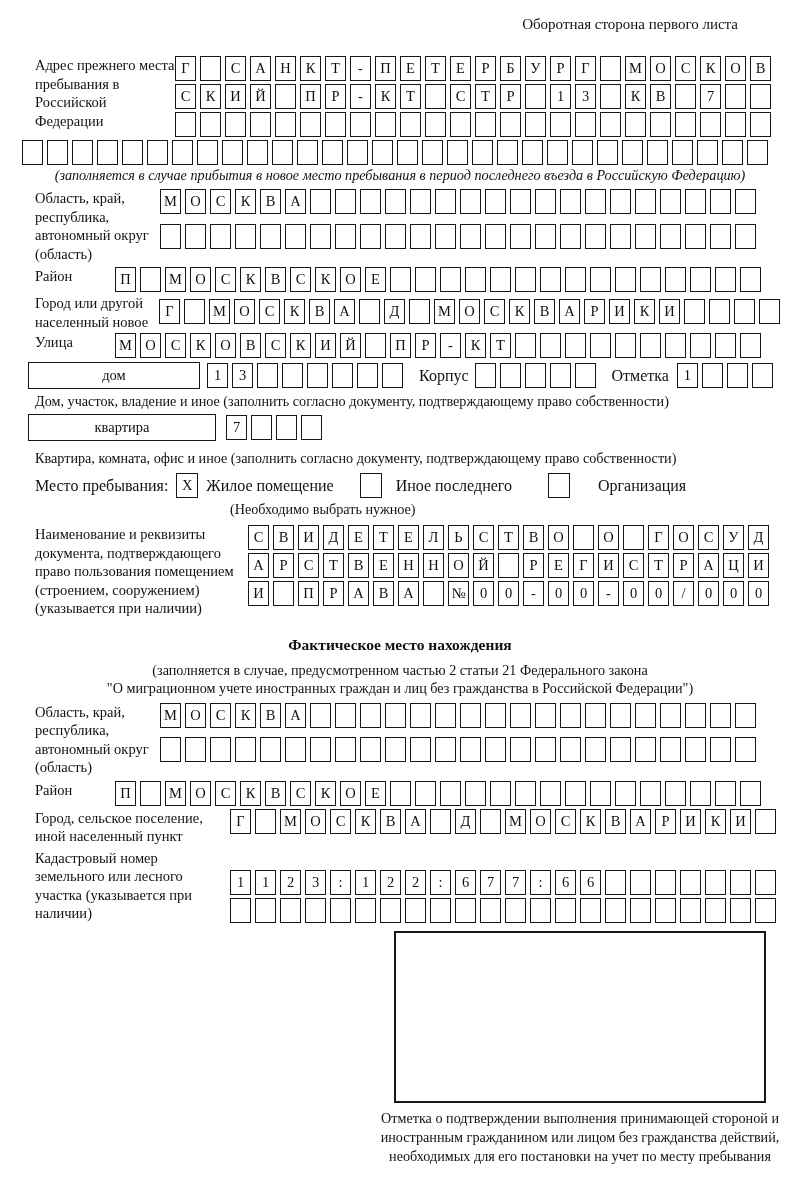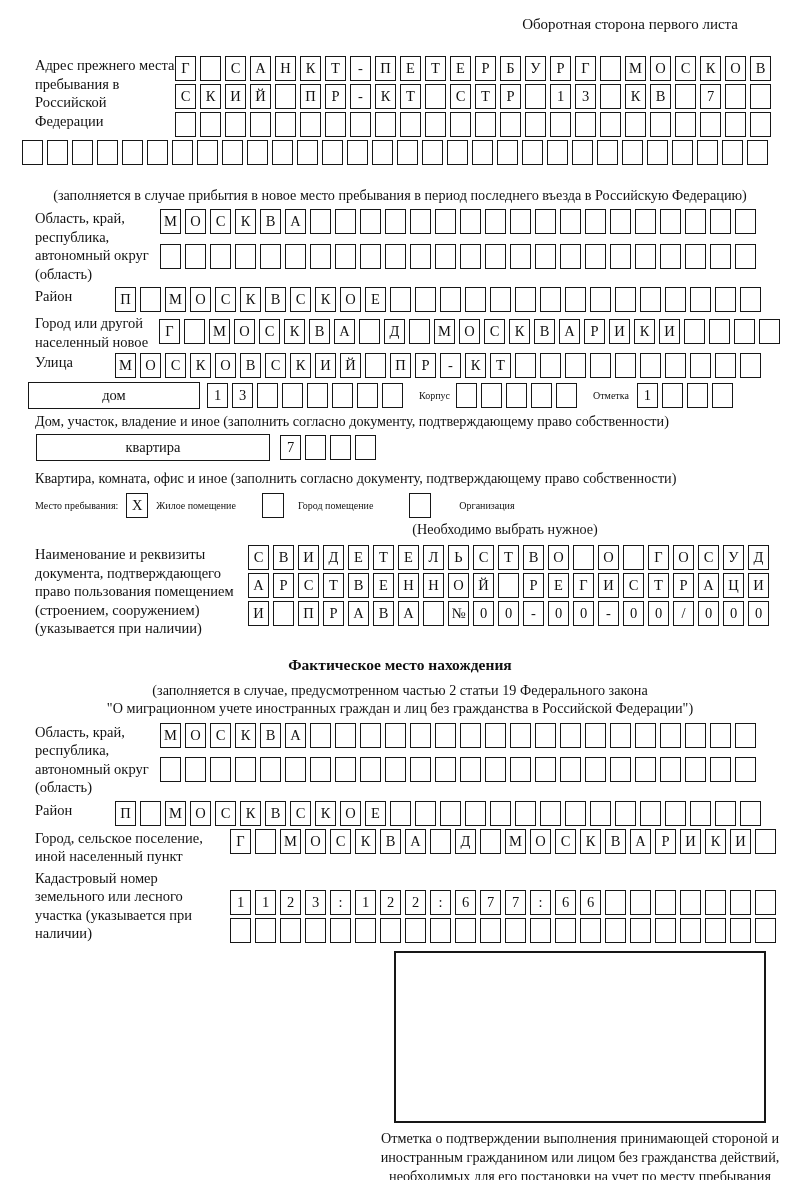--- a/index.html
+++ b/index.html
@@ -11,21 +11,21 @@
   .cap{font-size:14.2px;line-height:18px;}
   .field{display:flex;align-items:flex-start;}
   .rowset{display:flex;flex-direction:column;gap:3px;}
   .row-cells{display:flex;gap:4px;}
   .cell{box-sizing:border-box;flex:0 0 21px;width:21px;height:25px;
         border:1.6px solid #171717;display:flex;align-items:center;
         justify-content:center;font-size:14.5px;background:#fff;}
   .title{font-size:15.5px;font-weight:bold;text-align:center;}
   .boxlbl{box-sizing:border-box;border:1.6px solid #171717;height:27px;
         display:flex;align-items:center;justify-content:center;font-size:14.5px;}
-  .inline-lbl{font-size:10px;white-space:nowrap;}
+  .inline-lbl{font-size:16px;white-space:nowrap;}
   .cbox{box-sizing:border-box;width:22px;height:25px;border:1.6px solid #171717;
         display:flex;align-items:center;justify-content:center;font-size:14.5px;}
   .bigbox{box-sizing:border-box;border:2px solid #171717;background:#fff;}
   .center{text-align:center;}
 </style>
 </head>
 <body>
 
 <div class="page">
 
@@ -139,21 +139,21 @@
       <div class="cell"></div>
       <div class="cell"></div>
       <div class="cell"></div>
       <div class="cell"></div>
       <div class="cell"></div>
       <div class="cell"></div>
       <div class="cell"></div>
       <div class="cell"></div>
       <div class="cell"></div>
     </div>
-  <div class="cap center" style="margin-top:21px;">(заполняется в случае прибытия в новое место пребывания в период последнего въезда в Российскую Федерацию)</div>
+  <div class="cap center" style="margin-top:1px;font-style:italic;">(заполняется в случае прибытия в новое место пребывания в период последнего въезда в Российскую Федерацию)</div>
 
 
   <div class="field" style="margin-top:5px;">
     <div class="lbl" style="width:140px;padding-left:15px;box-sizing:border-box;">Область, край, республика, автономный округ (область)</div>
     <div class="rowset" style="gap:10px;">
       <div class="row-cells">
           <div class="cell">М</div>
           <div class="cell">О</div>
           <div class="cell">С</div>
           <div class="cell">К</div>
@@ -326,40 +326,40 @@
     <div class="row-cells" style="margin-left:8px;">
         <div class="cell">1</div>
         <div class="cell"></div>
         <div class="cell"></div>
         <div class="cell"></div>
       </div>
   </div>
   <div class="cap" style="margin:3px 0 0 15px;">Дом, участок, владение и иное (заполнить согласно документу, подтверждающему право собственности)</div>
 
   <div style="display:flex;align-items:center;margin-top:4px;">
-    <div class="boxlbl" style="width:234px;margin-left:16px;">квартира</div>
+    <div class="boxlbl" style="width:188px;margin-left:8px;">квартира</div>
     <div class="row-cells" style="margin-left:10px;">
         <div class="cell">7</div>
         <div class="cell"></div>
         <div class="cell"></div>
         <div class="cell"></div>
       </div>
   </div>
   <div class="cap" style="margin:8px 0 0 15px;">Квартира, комната, офис и иное (заполнить согласно документу, подтверждающему право собственности)</div>
 
   <div style="display:flex;align-items:center;margin-top:6px;">
     <div class="inline-lbl" style="margin-left:15px;">Место пребывания:</div>
     <div class="cbox" style="margin-left:8px;">X</div>
     <div class="inline-lbl" style="margin-left:8px;">Жилое помещение</div>
     <div class="cbox" style="margin-left:26px;"></div>
-    <div class="inline-lbl" style="margin-left:14px;">Город помещение</div>
+    <div class="inline-lbl" style="margin-left:14px;">Иное последнего</div>
     <div class="cbox" style="margin-left:36px;"></div>
     <div class="inline-lbl" style="margin-left:28px;">Организация</div>
   </div>
-  <div class="cap" style="margin:2px 0 0 210px;text-align:center;">(Необходимо выбрать нужное)</div>
+  <div class="cap" style="margin:2px 0 0 210px;">(Необходимо выбрать нужное)</div>
 
   <div class="field" style="margin-top:7px;">
     <div class="lbl" style="width:228px;padding-left:15px;box-sizing:border-box;">Наименование и реквизиты документа, подтверждающего право пользования помещением (строением, сооружением) (указывается при наличии)</div>
     <div class="rowset">
       <div class="row-cells">
           <div class="cell">С</div>
           <div class="cell">В</div>
           <div class="cell">И</div>
           <div class="cell">Д</div>
           <div class="cell">Е</div>
@@ -423,21 +423,21 @@
           <div class="cell">0</div>
           <div class="cell">/</div>
           <div class="cell">0</div>
           <div class="cell">0</div>
           <div class="cell">0</div>
         </div>
     </div>
   </div>
 
   <div class="title" style="margin-top:18px;">Фактическое место нахождения</div>
-  <div class="cap center" style="margin-top:7px;">(заполняется в случае, предусмотренном частью 2 статьи 19 Федерального закона</div>
+  <div class="cap center" style="margin-top:7px;">(заполняется в случае, предусмотренном частью 2 статьи 21 Федерального закона</div>
   <div class="cap center">"О миграционном учете иностранных граждан и лиц без гражданства в Российской Федерации")</div>
 
   <div class="field" style="margin-top:6px;">
     <div class="lbl" style="width:140px;padding-left:15px;box-sizing:border-box;">Область, край, республика, автономный округ (область)</div>
     <div class="rowset" style="gap:9px;">
       <div class="row-cells">
           <div class="cell">М</div>
           <div class="cell">О</div>
           <div class="cell">С</div>
           <div class="cell">К</div>

